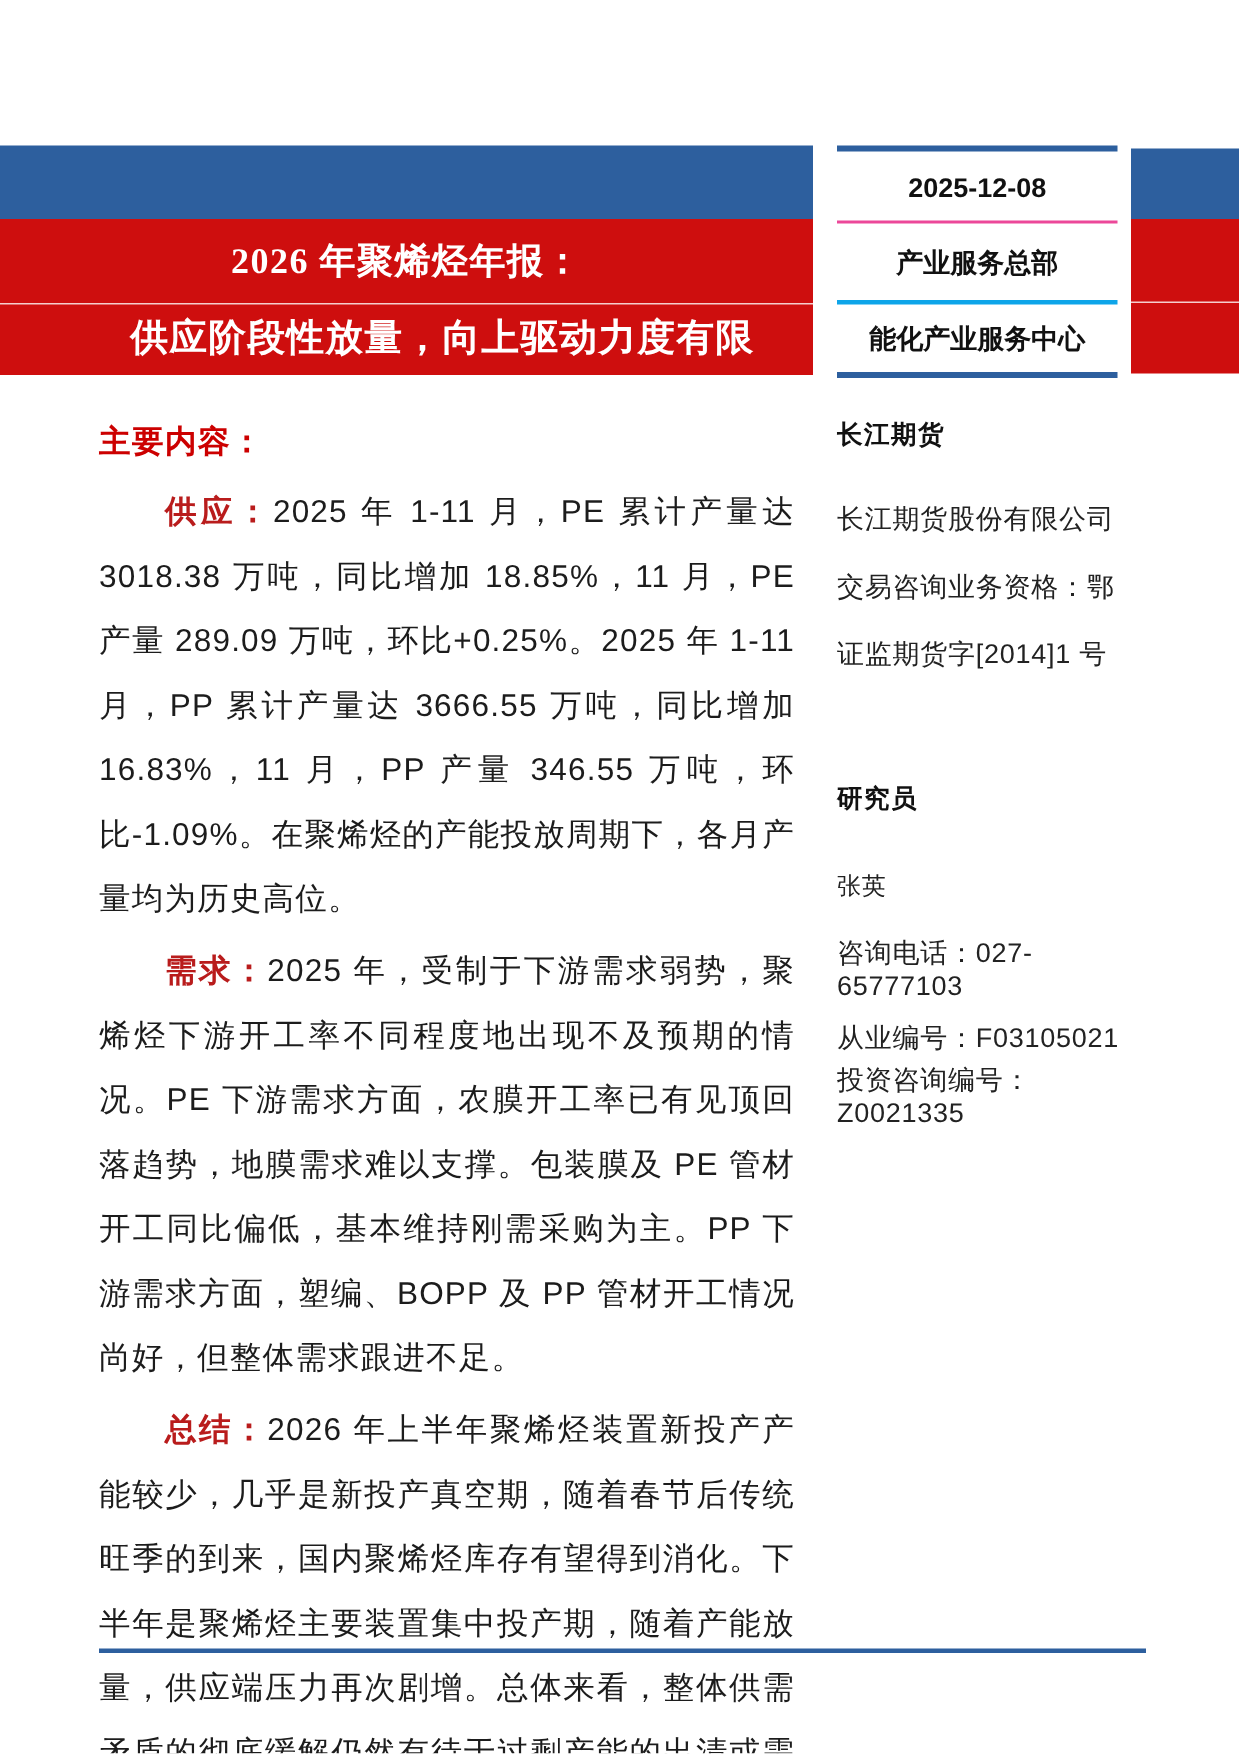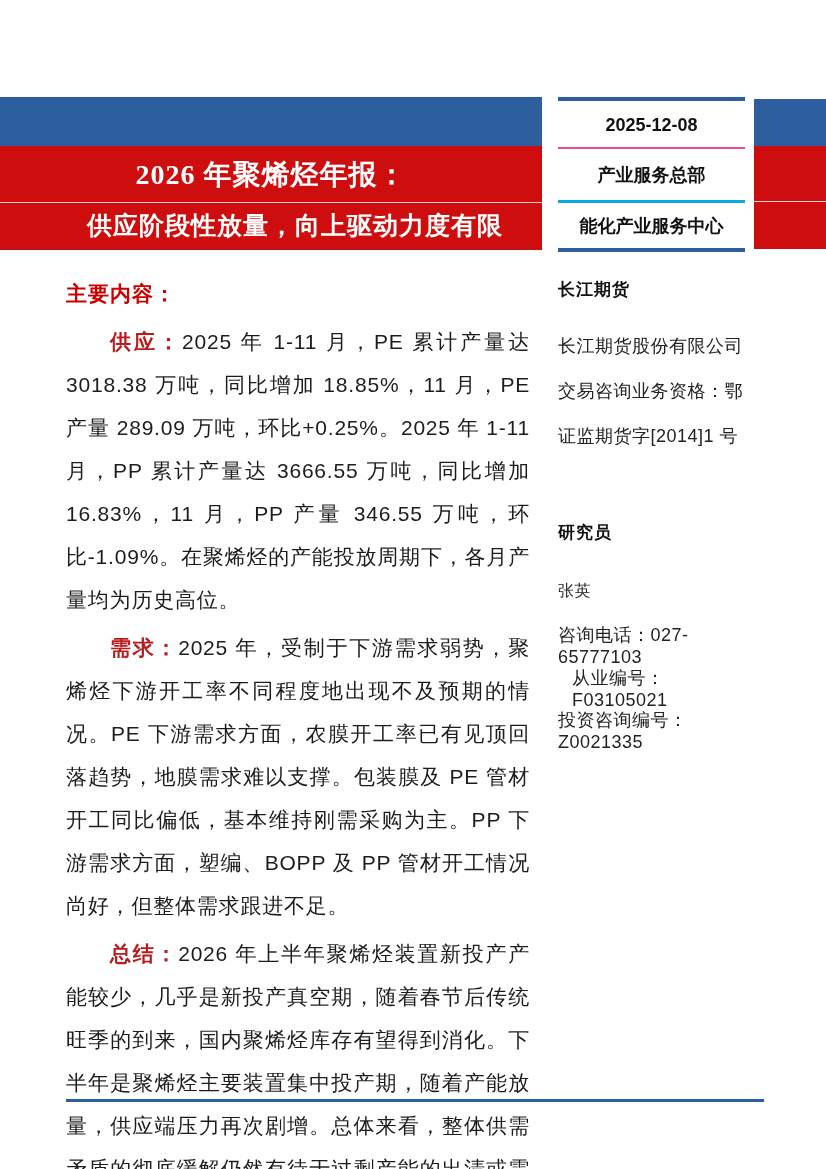--- a/index.html
+++ b/index.html
@@ -12,21 +12,21 @@
   .logo-text{margin-left:6px;}
   .logo-cn{font-family:"Liberation Serif","DejaVu Serif",serif;font-weight:bold;
            font-size:31px;color:#1d4e91;letter-spacing:3px;line-height:34px;white-space:nowrap;}
   .logo-en{font-size:10.5px;font-weight:bold;color:#1d4e91;letter-spacing:1.6px;white-space:nowrap;margin-top:2px;}
 
   
   .banner{position:absolute;left:0;top:97px;width:542px;}
   .banner-blue{height:49px;background:#2d5f9e;}
   .banner-red{background:#ce0e0e;color:#fff;text-align:center;
               font-family:"Liberation Serif","DejaVu Serif",serif;font-weight:bold;}
-  .banner-row1{height:56px;line-height:58px;font-size:28px;letter-spacing:1px;
+  .banner-row1{height:56px;line-height:58px;font-size:24px;letter-spacing:1px;
                border-bottom:1px solid rgba(255,255,255,.8);}
   .banner-row2{height:47px;line-height:46px;font-size:25px;letter-spacing:1px;padding-left:48px;}
 
   
   .deco{position:absolute;left:754px;top:99px;width:72px;}
   .deco-blue{height:47px;background:#2d5f9e;}
   .deco-red1{height:55px;background:#ce0e0e;border-bottom:1px solid rgba(255,255,255,.8);}
   .deco-red2{height:47px;background:#ce0e0e;}
 
   
@@ -45,21 +45,21 @@
 
   
   .side-col{position:absolute;left:558px;top:278px;width:200px;}
   .side-h{position:absolute;left:0;font-weight:bold;font-size:17px;color:#111;letter-spacing:1px;}
   .side-t{position:absolute;left:0;font-size:18px;color:#222;letter-spacing:0.5px;}
   .qual-title{top:0;}
   .qual-text{top:46px;line-height:45px;width:200px;}
   .res-title{top:243px;}
   .res-name{top:303px;font-weight:normal;font-size:16px;}
   .res-phone{top:345px;}
-  .res-practice{top:388px;margin-left:14px;}
+  .res-practice{top:402px;}
   .res-advisory{top:430px;}
 
   
   .footer-line{position:absolute;left:66px;top:1099px;width:698px;height:3px;background:#2d5f9e;}
 </style>
 </head>
 <body>
 
 <div class="page">
 

